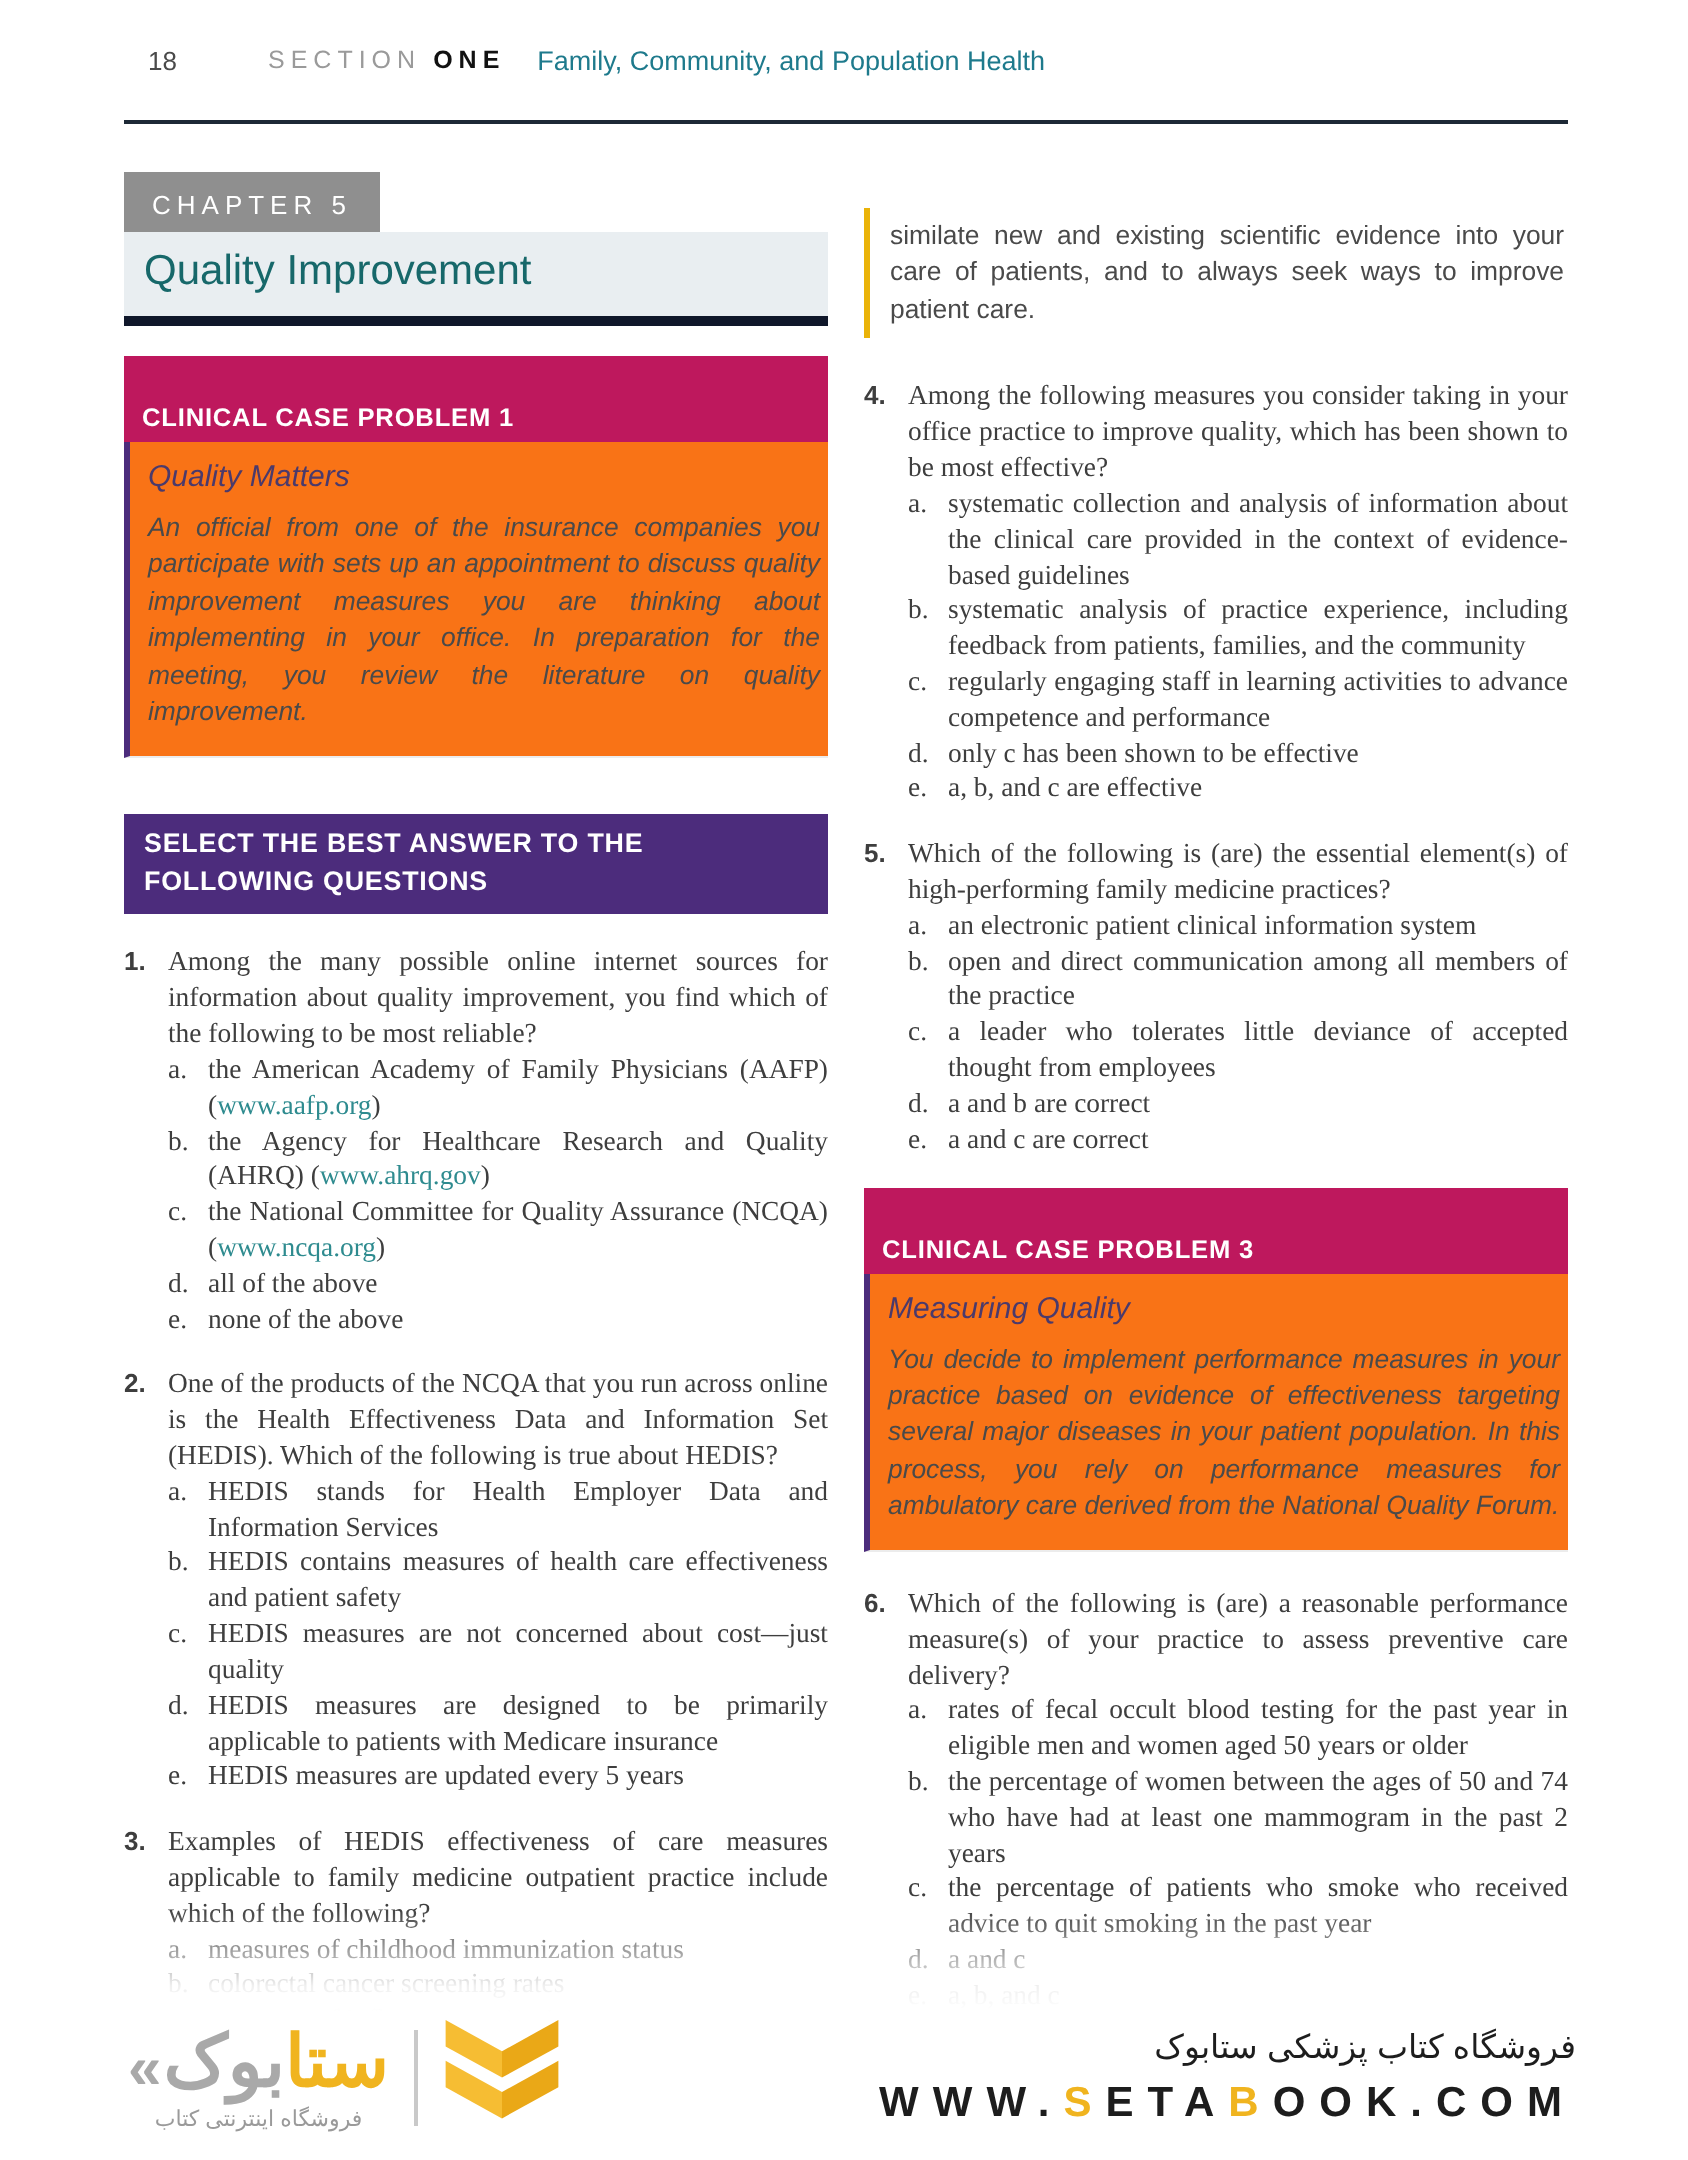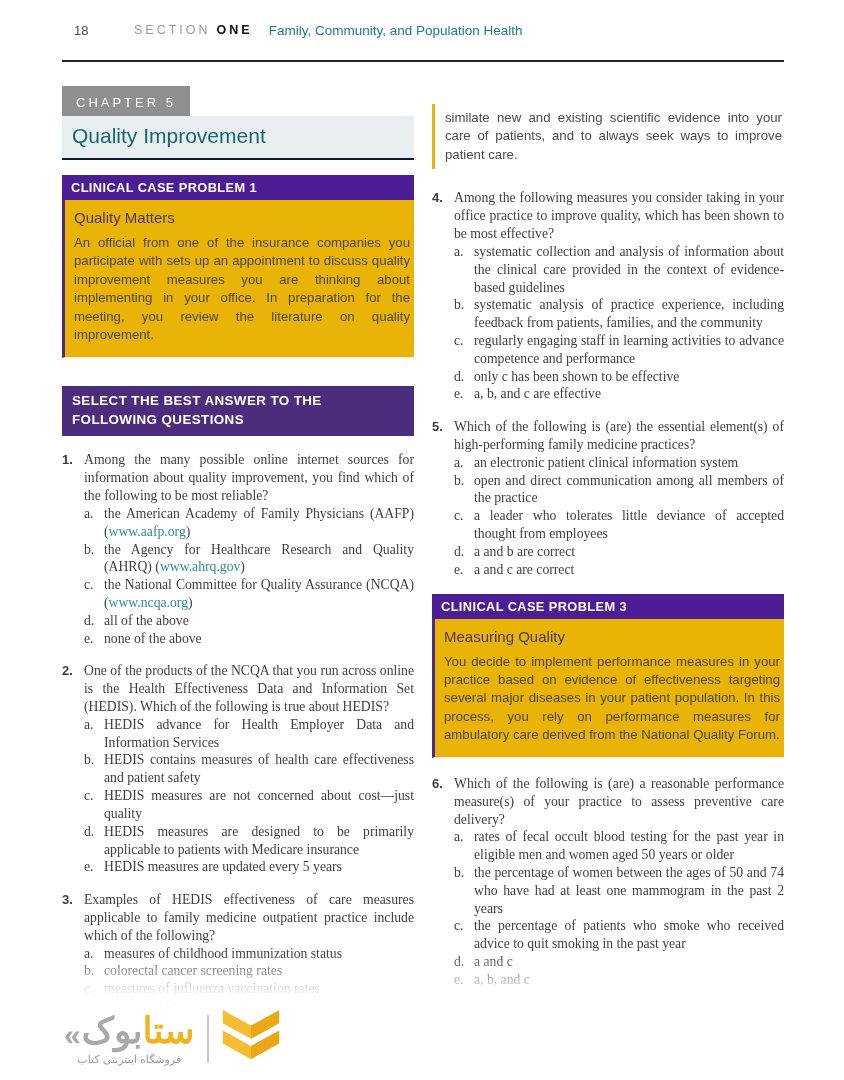--- a/index.html
+++ b/index.html
@@ -30,31 +30,31 @@
   .cols { display:flex; gap:18px; }
   .col { width:352px; flex:0 0 352px; }
 
   .chapter-badge {
     display:inline-block; background:#8f8f8f; color:#fff;
     font-size:13px; letter-spacing:3px; padding:9px 14px 6px;
     margin-top:38px;
   }
   .chapter-titlebar {
     background:#e9eef1; color:#17686a; font-size:21px;
-    padding:8px 10px 10px; border-bottom:2px solid #0f172a;
+    padding:8px 10px 10px; border-bottom:5px solid #0f172a;
   }
 
   .ccp { margin-top:15px; }
   .ccp-banner {
-    background:#4c1d95; color:#fff; font-weight:bold;
-    font-size:12.8px; letter-spacing:.4px; padding:5px 9px 5px;
+    background:#be185d; color:#fff; font-weight:bold;
+    font-size:12.8px; letter-spacing:.4px; padding:23px 9px 5px;
   }
   .ccp-body {
     border-left:3px solid #4c2c7c; border-bottom:1px solid #ececec;
-    background:#eab308; padding:9px 4px 12px 9px;
+    background:#f97316; padding:9px 4px 12px 9px;font-style:italic;
   }
   .ccp-title { font-size:15px; color:#4b3a6b; margin-bottom:8px; }
   .ccp-text { font-size:13.2px; color:#4a4a4a; line-height:1.4; text-align:justify; }
 
   .select-banner {
     background:#4c2c7c; color:#fff; font-weight:bold;
     font-size:13.4px; letter-spacing:.4px; line-height:1.4;
     padding:6px 10px 7px; margin-top:28px; margin-bottom:15px;
   }
 
@@ -159,21 +159,21 @@
               </div>
             </div>
           </div>
           <div class="question">
             <div class="qnum">2.</div>
             <div class="qbody">
               <div class="qtext">One of the products of the NCQA that you run across online is the Health Effectiveness Data and Information Set (HEDIS). Which of the following is true about HEDIS?</div>
               <div class="options">
                 <div class="option">
                   <div class="olabel">a.</div>
-                  <div class="otext">HEDIS advance for Health Employer Data and Information Services</div>
+                  <div class="otext">HEDIS stands for Health Employer Data and Information Services</div>
                 </div>
                 <div class="option">
                   <div class="olabel">b.</div>
                   <div class="otext">HEDIS contains measures of health care effectiveness and patient safety</div>
                 </div>
                 <div class="option">
                   <div class="olabel">c.</div>
                   <div class="otext">HEDIS measures are not concerned about cost—just quality</div>
                 </div>
                 <div class="option">
@@ -346,13 +346,17 @@
     <div class="brand-divider"></div>
     <span>
       <svg width="60" height="54" viewBox="0 0 100 90" aria-hidden="true">
         <polygon points="3,0 50,26 50,48 3,22" fill="#f6bd33"></polygon>
         <polygon points="50,26 97,0 97,22 50,48" fill="#eaa817"></polygon>
         <polygon points="3,34 50,60 50,82 3,56" fill="#f6bd33"></polygon>
         <polygon points="50,60 97,34 97,56 50,82" fill="#eaa817"></polygon>
       </svg>
     </span>
   </div>
+  <div class="brand-right">
+    <div class="brand-fa-line">فروشگاه کتاب پزشکی ستابوک</div>
+    <div class="brand-domain" id="brand-domain"><span class="seg-dark">WWW.</span><span class="seg-yellow">S</span><span class="seg-dark">ETA</span><span class="seg-yellow">B</span><span class="seg-dark">OOK.COM</span></div>
+  </div>
 </div>
 
 </body></html>

